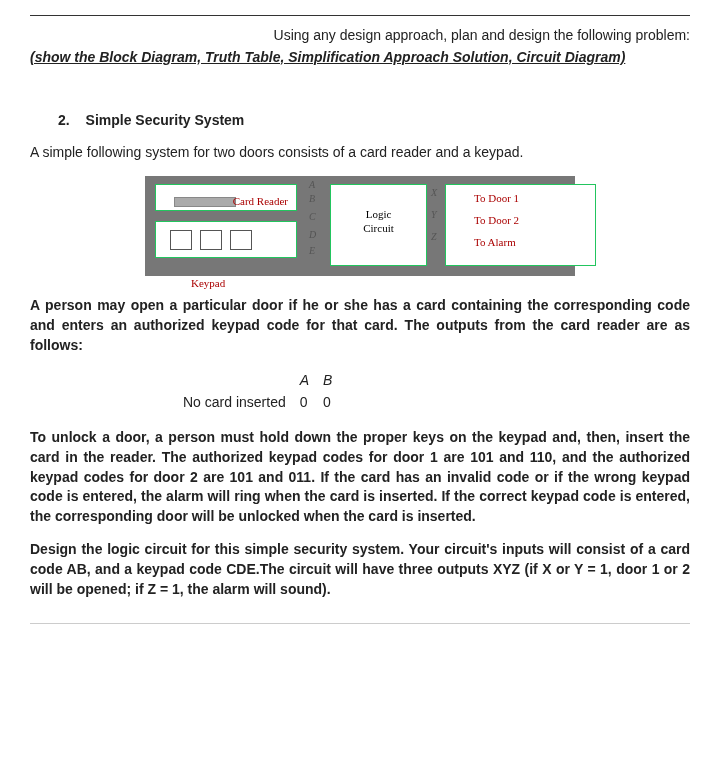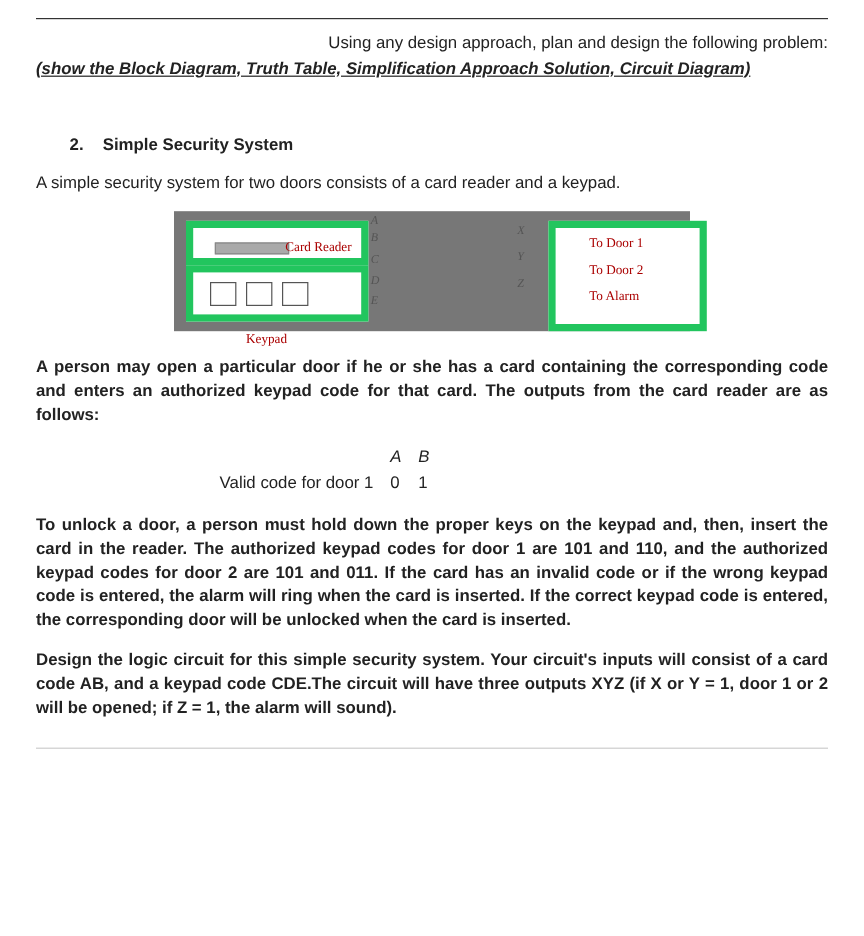--- a/index.html
+++ b/index.html
@@ -24,34 +24,34 @@
   
   .diagram {
     width: 430px;
     height: 100px;
     margin: 10px auto 20px auto;
     background: #777;
     position: relative;
     font-family: Georgia, serif;
   }
   .panel {
-    position:absolute; background:#fff; border:6px solid #22c55e;
+    position:absolute; background:#fff; border:1px solid #22c55e;
     font-size:11px; color:#a00; text-align:center;
   }
   .card-reader { left:10px; top:8px; width:140px; height:25px; line-height:25px;}
   .card-slot  { position:absolute; left:18px; top:12px; width:60px; height:8px; background:#aaa; border:1px solid #888;}
   .card-reader span.lbl{ position:absolute; right:8px; top:4px;}
   .keypad-box { left:10px; top:45px; width:140px; height:35px;}
   .kpad { position:absolute; top:8px; width:20px; height:18px; background:#fff; border:1px solid #555;}
   .k1{left:14px;} .k2{left:44px;} .k3{left:74px;}
-  .keypad-label{position:absolute; left:60px; bottom:-15px; font-size:11px; color:#a00;}
+  .keypad-label{position:absolute; left:46px; bottom:-15px; font-size:11px; color:#a00;}
   .logic-box { left:185px; top:8px; width:95px; height:80px;}
   .logic-box .t1{position:absolute; top:22px; width:100%; font-size:11px; color:#000;}
   .logic-box .t2{position:absolute; top:36px; width:100%; font-size:11px; color:#000;}
-  .out-box { left:312px; top:8px; width:120px; height:80px; color:#a00; text-align:left; font-size:11px;}
+  .out-box { left:300px; top:8px; width:120px; height:80px; color:#a00; text-align:left; font-size:11px;padding-left:29px;}
   .out-box div{position:absolute; left:28px;}
   .o1{top:6px;} .o2{top:28px;} .o3{top:50px;}
   .sig{position:absolute; font-size:10px; color:#555; font-style:italic;}
   .sA{left:164px; top:2px;} .sB{left:164px; top:16px;}
   .sC{left:164px; top:34px;} .sD{left:164px; top:52px;} .sE{left:164px; top:68px;}
   .sX{left:286px; top:10px;} .sY{left:286px; top:32px;} .sZ{left:286px; top:54px;}
 
   
   .code-table { margin: 6px 0 14px 145px; font-size:14px; }
   .code-table td { padding: 0 6px; }
@@ -64,40 +64,44 @@
 <div class="topline"></div>
 
 <div class="intro">Using any design approach,  plan and design the following problem:</div>
 <div class="subhead"> (show the Block Diagram, Truth Table, Simplification Approach Solution, Circuit Diagram)</div>
 
 <div class="section-num">
   <span class="num">2.</span>
   <span>Simple Security System</span>
 </div>
 
-<div class="plain">A simple security system for two doors consists of a card reader and a keypad.</div>
+<div class="plain">A simple following system for two doors consists of a card reader and a keypad.</div>
 
 <div class="diagram">
   <div class="panel card-reader">
     <div class="card-slot"></div>
     <span class="lbl">Card Reader</span>
   </div>
   <div class="panel keypad-box">
     <div class="kpad k1"></div>
     <div class="kpad k2"></div>
     <div class="kpad k3"></div>
   </div>
   <div class="keypad-label">Keypad</div>
 
   <div class="sig sA">A</div>
   <div class="sig sB">B</div>
   <div class="sig sC">C</div>
   <div class="sig sD">D</div>
   <div class="sig sE">E</div>
 
+  <div class="panel logic-box">
+    <div class="t1">Logic</div>
+    <div class="t2">Circuit</div>
+  </div>
 
   <div class="sig sX">X</div>
   <div class="sig sY">Y</div>
   <div class="sig sZ">Z</div>
 
   <div class="panel out-box">
     <div class="o1">To Door 1</div>
     <div class="o2">To Door 2</div>
     <div class="o3">To Alarm</div>
   </div>
@@ -106,23 +110,23 @@
 <div class="plain justify">A person may open a particular door if he or she has a card containing the corresponding code and enters an authorized keypad code for that card. The outputs from the card reader are as follows:</div>
 
 <table class="code-table">
   <tbody>
       <tr>
     <td></td>
     <td class="h">A</td>
     <td class="h">B</td>
   </tr>
   <tr>
-    <td>Valid code for door 1</td>
+    <td>No card inserted</td>
     <td>0</td>
-    <td>1</td>
+    <td>0</td>
   </tr>
 </tbody>
   </table>
 
 <div class="plain justify">To unlock a door, a person must hold down the proper keys on the keypad and, then, insert the card in the reader. The authorized keypad codes for door 1 are 101 and 110, and the authorized keypad codes for door 2 are 101 and 011. If the card has an invalid code or if the wrong keypad code is entered, the alarm will ring when the card is inserted. If the correct keypad code is entered, the corresponding door will be unlocked when the card is inserted.</div>
 
 <div class="plain justify">Design the logic circuit for this simple security system. Your circuit's inputs will consist of a card code AB, and a keypad code CDE.The circuit will have three outputs XYZ (if X or Y = 1, door 1 or 2 will be opened; if Z = 1, the alarm will sound).</div>
 
 <div class="footline"></div>
 

